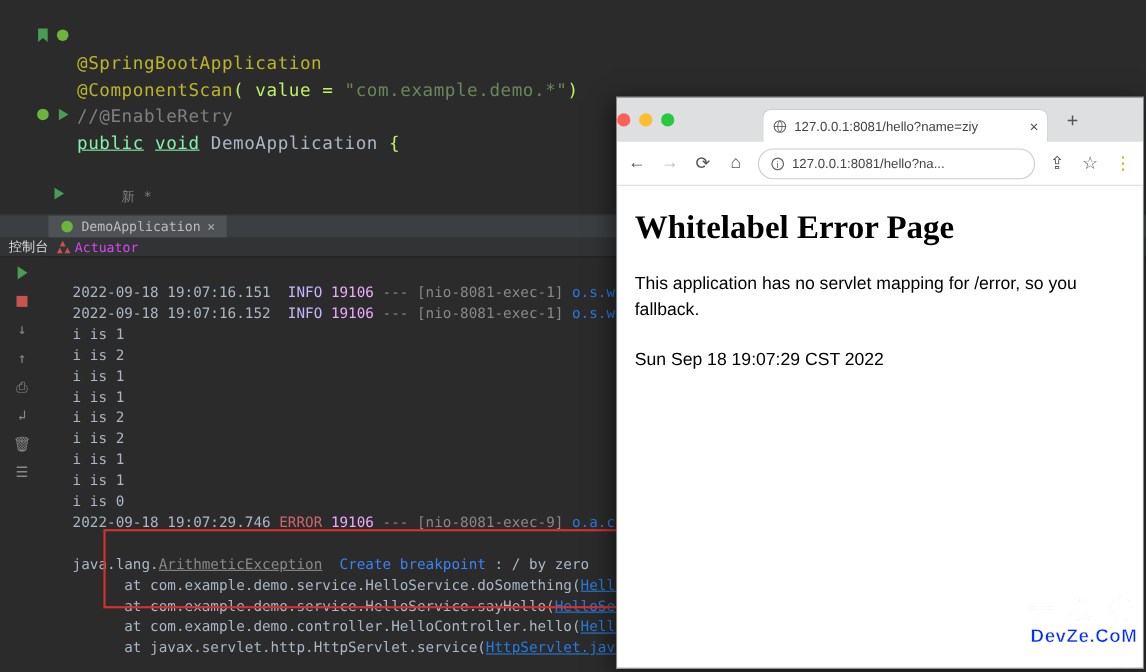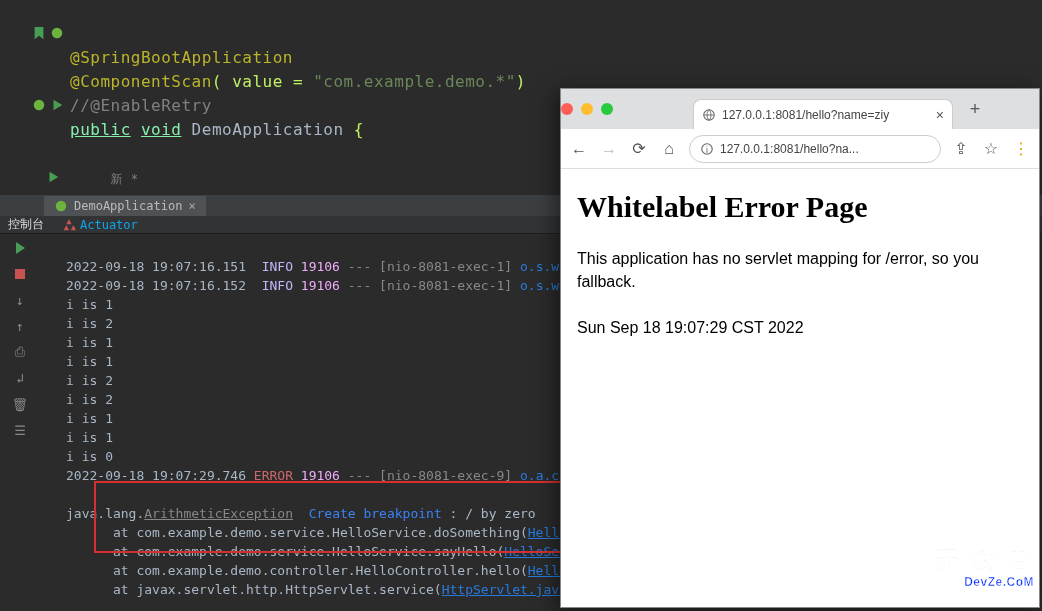--- a/index.html
+++ b/index.html
@@ -48,25 +48,25 @@
   }
   .run-tabs {
     height: 26px; background:#3c3f41;
     display:flex; align-items:center; padding-left:44px;
     font-size:12px; color:#bbb;
   }
   .run-tab { display:flex; align-items:center; gap:6px; background:#4e5254; padding:3px 10px; border-radius:0; }
   .run-tab svg{width:14px;height:14px;}
   .run-sub {
     height:30px; background:#313335; border-bottom:1px solid #1e1e1e;
-    display:flex; align-items:center; gap:18px; padding-left:8px;
+    display:flex; align-items:center; gap:6px; padding-left:8px;
     font-size:12px;
   }
   .run-sub .sel{ color:#ddd; }
-  .run-sub .act{ color:#0ea5e9; display:flex; align-items:center; gap:4px;justify-content:flex-end;}
+  .run-sub .act{ color:#d946ef; display:flex; align-items:center; gap:4px;justify-content:flex-end;}
   .run-body { flex:1; display:flex; }
   .run-gutter {
     width:40px; flex:none; background:#2b2b2b;
     display:flex; flex-direction:column; align-items:center;
     padding-top:6px; gap:10px;
   }
   .run-gutter .ico{ width:16px;height:16px; color:#888; display:flex;align-items:center;justify-content:center;}
   .console {
     flex:1; padding:4px 2px 4px 26px; font-size:13px; line-height:19px;
     white-space: pre; position:relative; overflow:hidden;
@@ -122,21 +122,21 @@
     overflow:hidden;
   }
   .addr svg{width:14px;height:14px;flex:none;}
   .addr span{white-space:nowrap;overflow:hidden;text-overflow:ellipsis;}
   .br-content{ flex:1; padding:16px 16px; font-size:16px; line-height:1.45; }
   .br-content h1{ font-size:30px; font-weight:700; margin-bottom:18px; font-family: Liberation Serif, serif;}
 
   
   .wm{ position:absolute; right:8px; bottom:22px; text-align:right; font-family: Arial; }
   .wm .l1{ color:#0a3cff; font-weight:900; font-size:22px; letter-spacing:4px; -webkit-text-stroke:1px #fff;}
-  .wm .l2{ color:#002bff; font-weight:700; font-size:12px; letter-spacing:0.5px; -webkit-text-stroke:0.5px #fff;}
+  .wm .l2{ color:#002bff; font-weight:700; font-size:17px; letter-spacing:0.5px; -webkit-text-stroke:0.5px #fff;}
 </style>
 </head>
 <body>
 
 <div class="editor">
   <div class="gutter">
     <div class="gutter-row">
       <span><svg viewBox="0 0 16 16">
             <path fill="#499c54" d="M3 1h10v14l-5-4-5 4z"></path>
           </svg></span>

